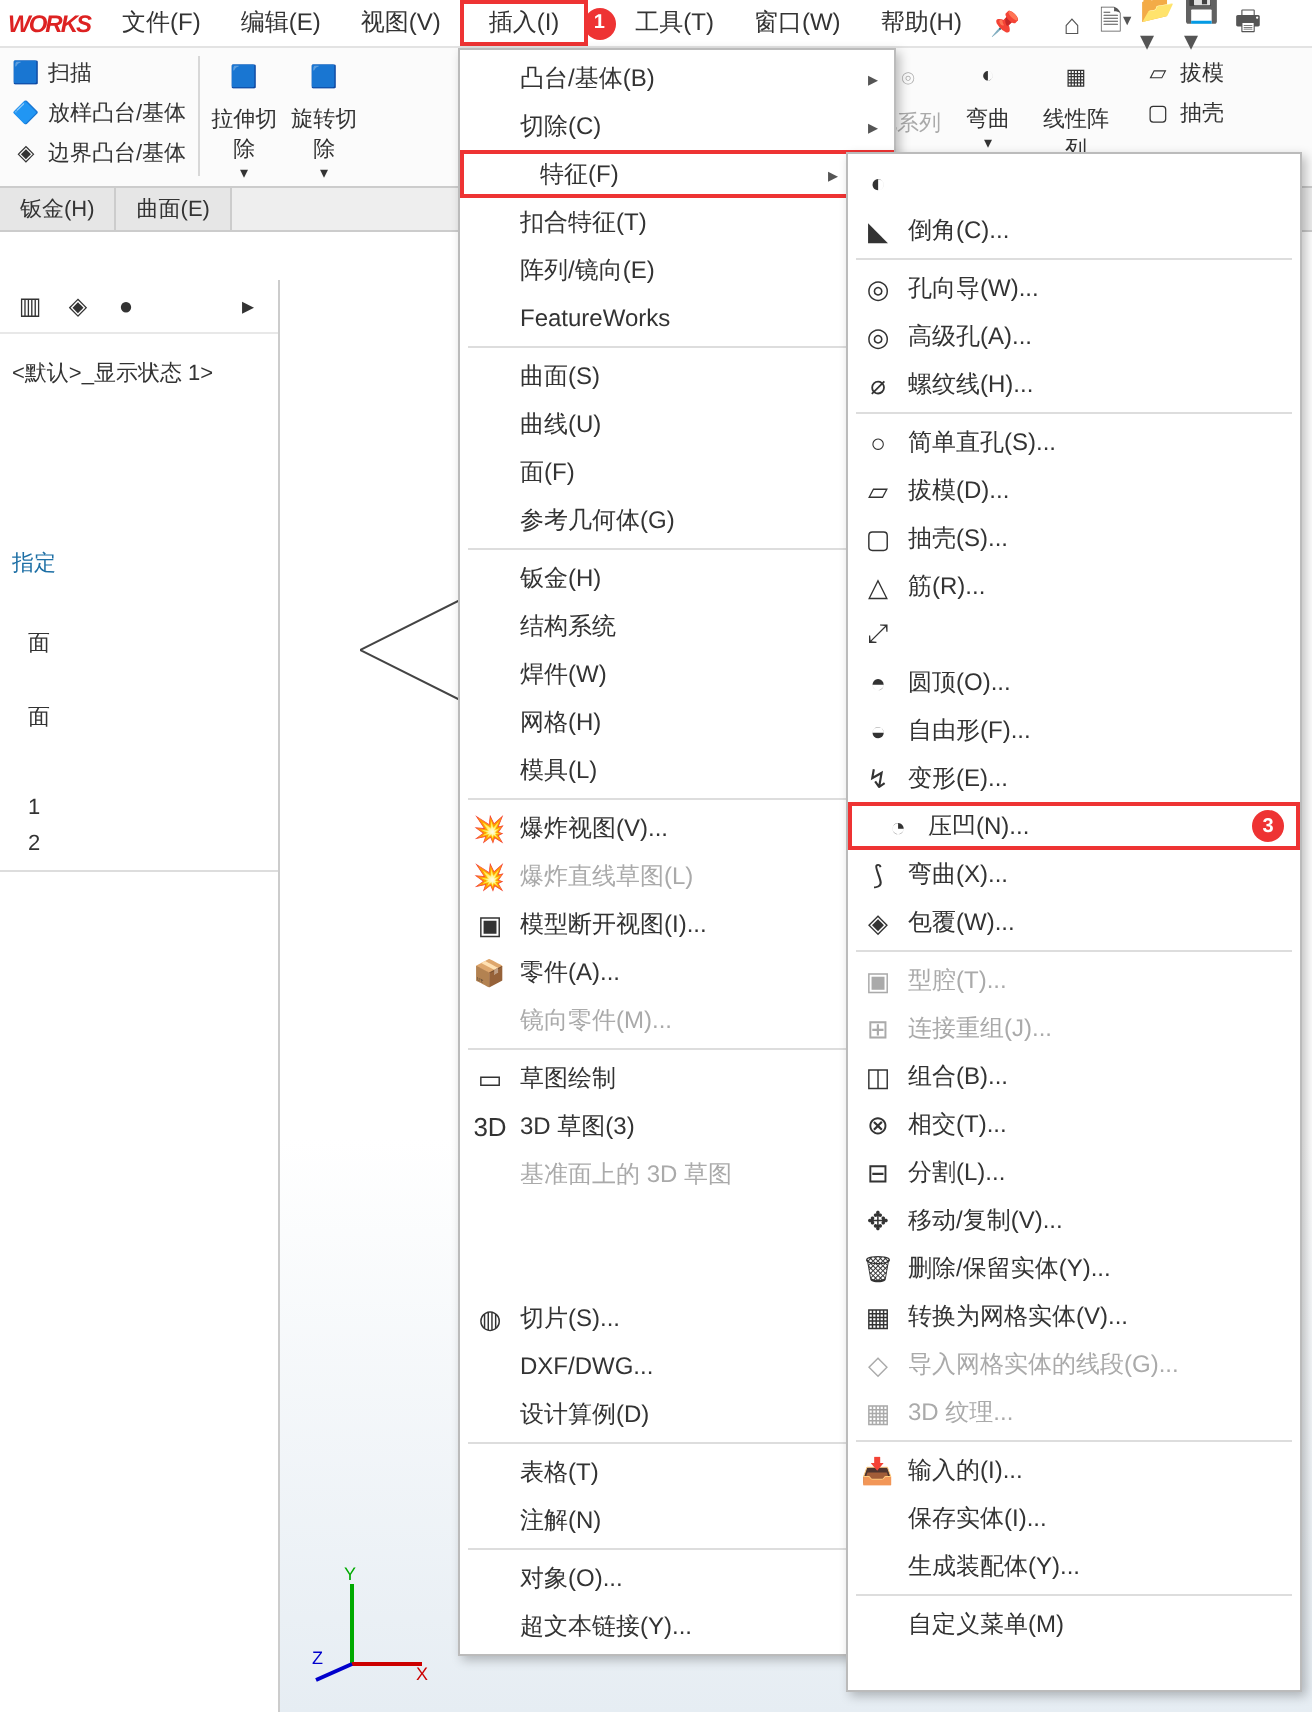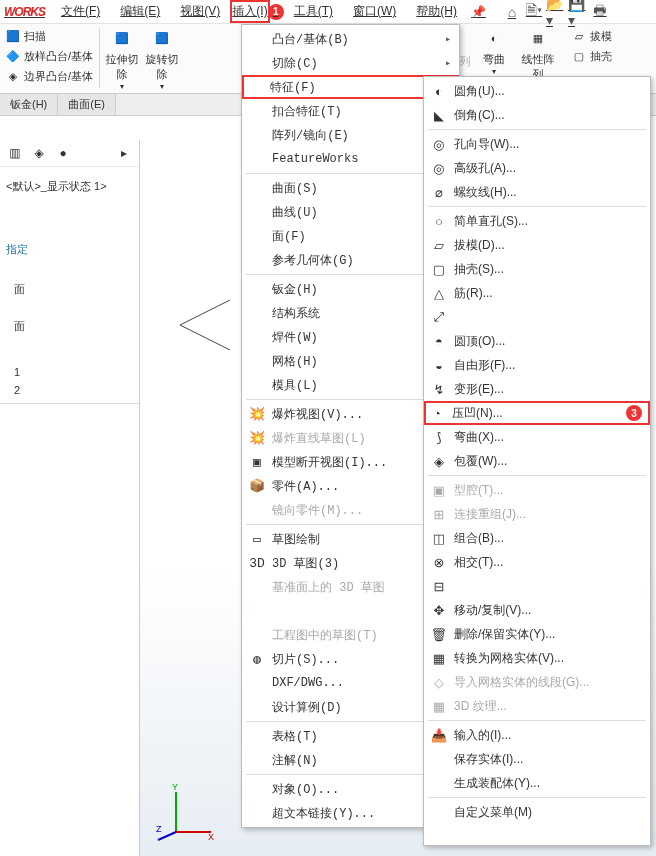--- a/index.html
+++ b/index.html
@@ -13,33 +13,32 @@
     overflow: hidden;
     position: relative;
   }
   .menubar {
     display: flex;
     align-items: center;
     height: 24px;
     background: #fff;
     border-bottom: 1px solid #e3e3e3;
     padding: 0 4px;
-    text-decoration: underline;
   }
   .logo {
     color: #d22; font-weight: bold; font-style: italic;
     margin-right: 6px; letter-spacing: -1px;
   }
   .menuitem {
     padding: 3px 10px;
     cursor: default;
   }
   .menuitem.selected {
     border: 2px solid #e33;
-    padding: 1px 0;
+    padding: 1px 12px;
     background: #fff;
   }
   .marker {
     display: inline-flex;
     width: 16px; height: 16px;
     background: #e33; color: #fff;
     border-radius: 50%;
     align-items: center; justify-content: center;
     font-size: 10px; font-weight: bold;
     margin-left: 4px;
@@ -102,23 +101,23 @@
     position:relative;
   }
   .menu .mrow.dimmed { color:#aaa; }
   .menu .mrow .micon { width:22px; height:20px; display:flex; align-items:center; justify-content:center; margin-right:4px; font-size:13px; }
   .menu .mrow .mlabel { flex:1; }
   .menu .mrow .arrow::after { content:"▸"; font-size:10px; color:#555; margin-left:8px; }
   .menu .sep { height:1px; background:#ddd; margin:2px 4px; }
   .menu .mrow.hl {
     border:2px solid #e33;
     height:24px;
-    padding: 0 6px 0 0;
-  }
-  #menu-insert { left:241px; top:24px; width:219px;font-family:Liberation Mono, monospace; }
+    padding: 0 6px 0 12px;
+  }
+  #menu-insert { left:229px; top:24px; width:219px; }
   #menu-feature { left:423px; top:76px; width:228px; height:770px; }
   .watermark {
     position:absolute;
     left:250px; top:330px;
     transform: rotate(-30deg);
     font-size: 52px;
     color: rgba(180,180,180,0.18);
     letter-spacing: 4px;
     pointer-events:none;
     z-index:1;
@@ -214,21 +213,21 @@
   <div class="iconrow">
     <span>▥</span>
     <span>◈</span>
     <span>●</span>
     <span style="flex:1"></span>
     <span>▸</span>
   </div>
   <div style="height:8px"></div>
   <div class="line">&lt;默认&gt;_显示状态 1&gt;</div>
   <div style="height:40px"></div>
-  <div class="line" style="color:#1d6fa5;">指定</div>
+  <div class="line" style="color:#1d6fa5;margin-top:32px;">指定</div>
   <div style="height:18px"></div>
   <div class="treeitem">面</div>
   <div style="height:16px"></div>
   <div class="treeitem">面</div>
   <div style="height:26px"></div>
   <div class="treeitem">1</div>
   <div class="treeitem">2</div>
   <div style="border-top:1px solid #ddd;margin-top:4px"></div>
 </div>
 
@@ -361,21 +360,20 @@
     </div>
     <div class="mrow dimmed">
       <span class="micon"></span>
       <span class="mlabel">基准面上的 3D 草图</span>
     </div>
     <div class="mrow dimmed">
       <span class="micon"></span>
     </div>
     <div class="mrow dimmed">
       <span class="micon"></span>
-      <span class="mlabel">工程图中的草图(T)</span>
     </div>
     <div class="mrow">
       <span class="micon">◍</span>
       <span class="mlabel">切片(S)...</span>
     </div>
     <div class="mrow">
       <span class="micon"></span>
       <span class="mlabel">DXF/DWG...</span>
     </div>
     <div class="mrow">
@@ -401,21 +399,20 @@
     </div>
     <div class="mrow">
       <span class="micon"></span>
       <span class="mlabel">超文本链接(Y)...</span>
     </div>
   </div>
 
 <div id="menu-feature" class="menu">
     <div class="mrow">
       <span class="micon">◐</span>
-      <span class="mlabel">圆角(U)...</span>
     </div>
     <div class="mrow">
       <span class="micon">◣</span>
       <span class="mlabel">倒角(C)...</span>
     </div>
     <div class="sep"></div>
     <div class="mrow">
       <span class="micon">◎</span>
       <span class="mlabel">孔向导(W)...</span>
     </div>
@@ -484,20 +481,21 @@
     <div class="mrow">
       <span class="micon">◫</span>
       <span class="mlabel">组合(B)...</span>
     </div>
     <div class="mrow">
       <span class="micon">⊗</span>
       <span class="mlabel">相交(T)...</span>
     </div>
     <div class="mrow">
       <span class="micon">⊟</span>
+      <span class="mlabel">分割(L)...</span>
     </div>
     <div class="mrow">
       <span class="micon">✥</span>
       <span class="mlabel">移动/复制(V)...</span>
     </div>
     <div class="mrow">
       <span class="micon">🗑</span>
       <span class="mlabel">删除/保留实体(Y)...</span>
     </div>
     <div class="mrow">

